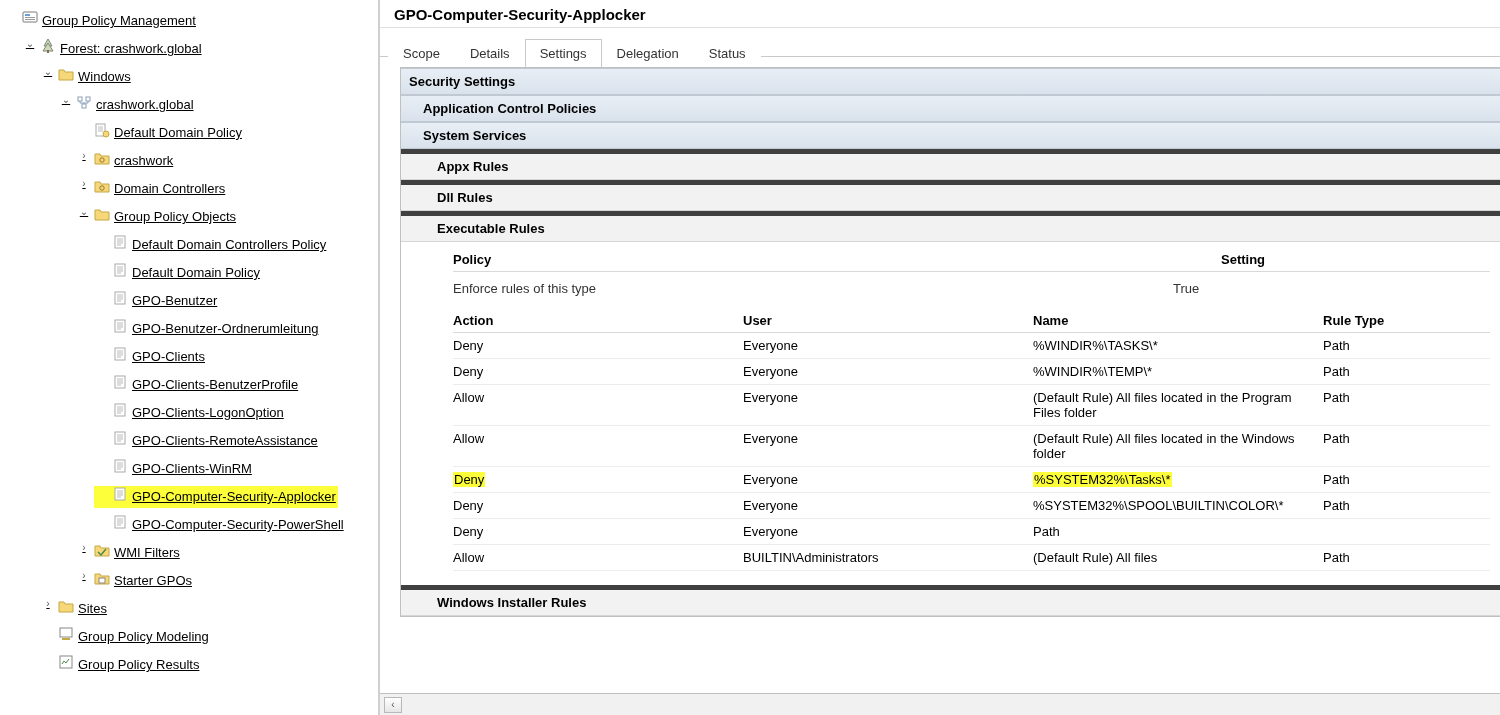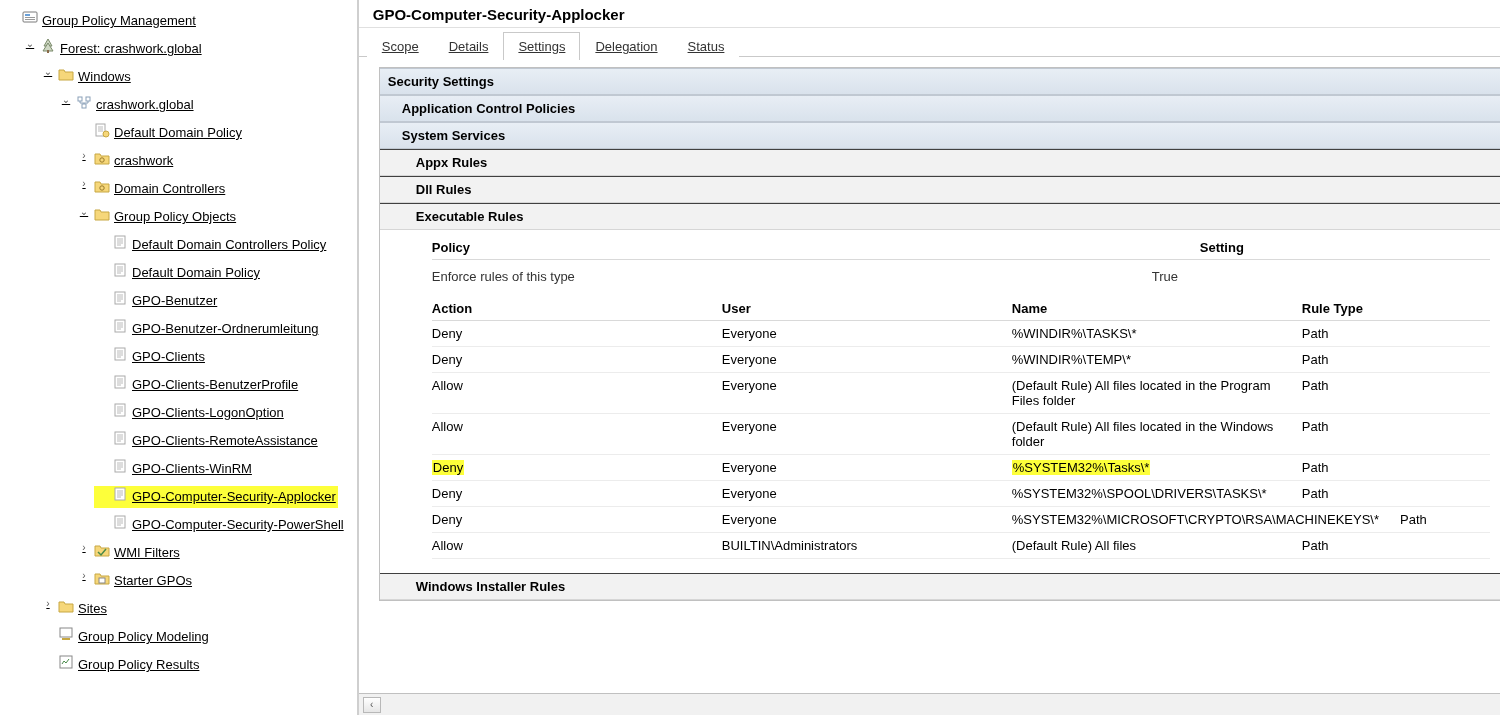--- a/index.html
+++ b/index.html
@@ -52,24 +52,23 @@
     padding: 0 8px;
     gap: 0;
     border-bottom: 1px solid #c9c9c9;
   }
   .tab {
     padding: 6px 14px 6px 14px;
     cursor: pointer;
     border: 1px solid transparent;
     border-bottom: none;
     position: relative;
-    top: 4px;
+    top: 11px;
     background: #fff;
     color: #333;
-    text-decoration: underline;
   }
   .tab.active {
     border-color: #c9c9c9;
     background: #fff;
     font-weight: 400;
   }
   .tab:not(.active) { color: #333; }
   .content-scroll {
     flex: 1;
     overflow: auto;
@@ -83,21 +82,21 @@
   .section-bar {
     background: linear-gradient(#e8eef5, #d9e2ec);
     border-top: 1px solid #c0c8d2;
     border-bottom: 1px solid #c0c8d2;
     font-weight: 700;
     padding: 5px 8px;
   }
   .section-bar.lv1 { padding-left: 22px; }
   .subsection-bar {
     background: #f2f2f2;
-    border-top: 1px solid #404040;
+    border-top: 5px solid #404040;
     border-bottom: 1px solid #d6d6d6;
     font-weight: 700;
     padding: 5px 8px 5px 36px;
   }
   .rules-body { padding: 10px 10px 14px 52px; }
   .kv-head { display: flex; font-weight: 700; gap: 48px; }
   .kv-head .col-policy { flex: 0 0 720px; }
   .kv-head .col-setting { flex: 1; }
   .kv-sep { border: none; border-top: 1px solid #d9d9d9; margin: 4px 0 6px 0; }
   .kv-row { display: flex; }
@@ -460,27 +459,26 @@
               </div>
               <div class="rules-row">
                 <div class="c-action"><span class="hl">Deny</span></div>
                 <div class="c-user">Everyone</div>
                 <div class="c-name"><span class="hl">%SYSTEM32%\Tasks\*</span></div>
                 <div class="c-type">Path</div>
               </div>
               <div class="rules-row">
                 <div class="c-action">Deny</div>
                 <div class="c-user">Everyone</div>
-                <div class="c-name">%SYSTEM32%\SPOOL\DRIVERS\TASKS\*</div>
+                <div class="c-name">%SYSTEM32%\SPOOL\BUILTIN\COLOR\*</div>
                 <div class="c-type">Path</div>
               </div>
               <div class="rules-row">
                 <div class="c-action">Deny</div>
                 <div class="c-user">Everyone</div>
-                <div class="c-name">%SYSTEM32%\MICROSOFT\CRYPTO\RSA\MACHINEKEYS\*</div>
                 <div class="c-type">Path</div>
               </div>
               <div class="rules-row">
                 <div class="c-action">Allow</div>
                 <div class="c-user">BUILTIN\Administrators</div>
                 <div class="c-name">(Default Rule) All files</div>
                 <div class="c-type">Path</div>
               </div>
             </div>
         </div>

